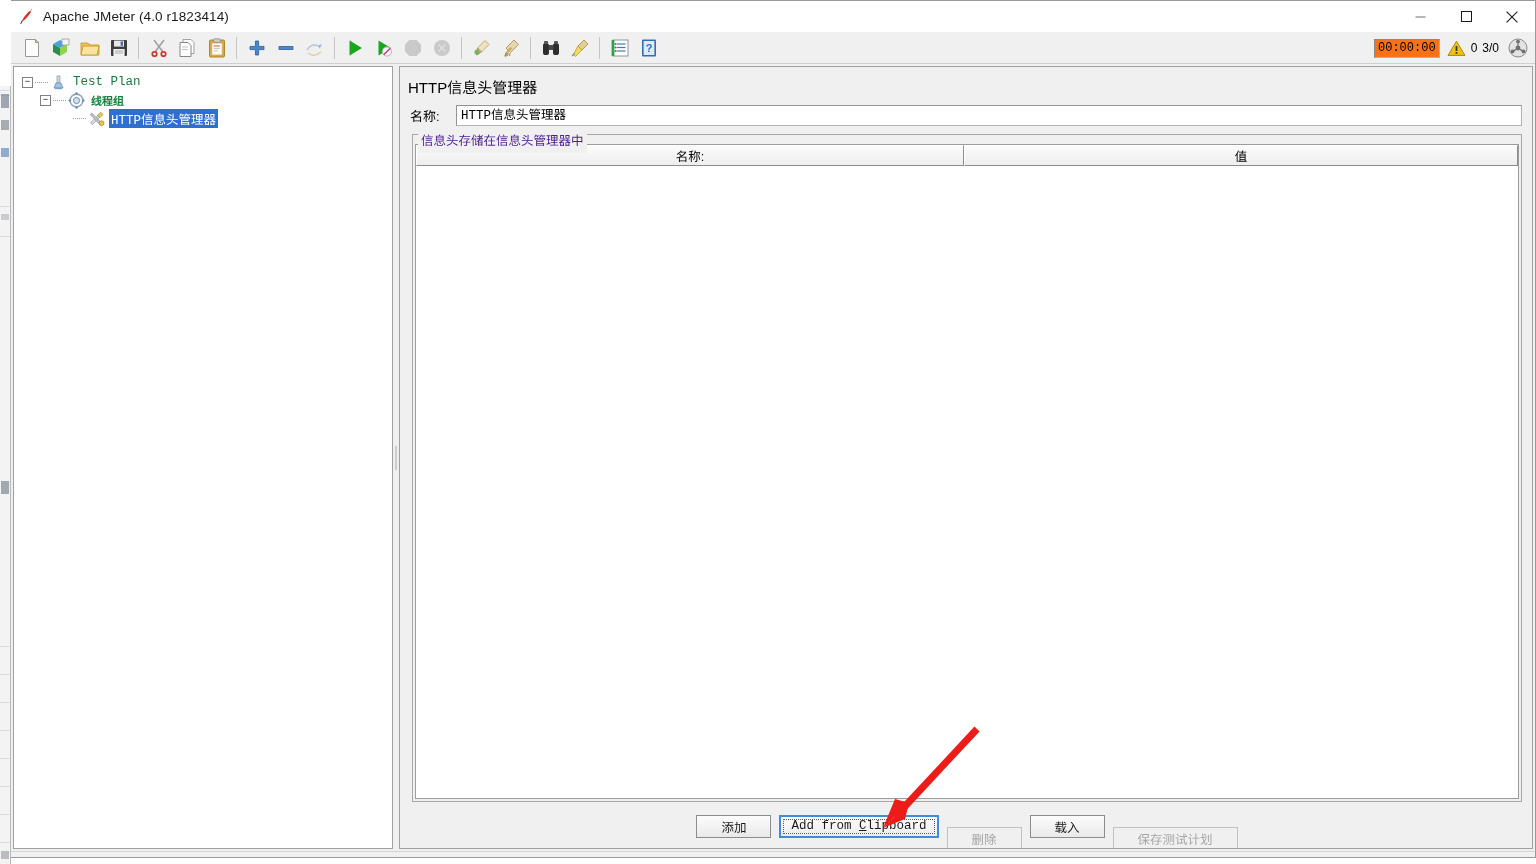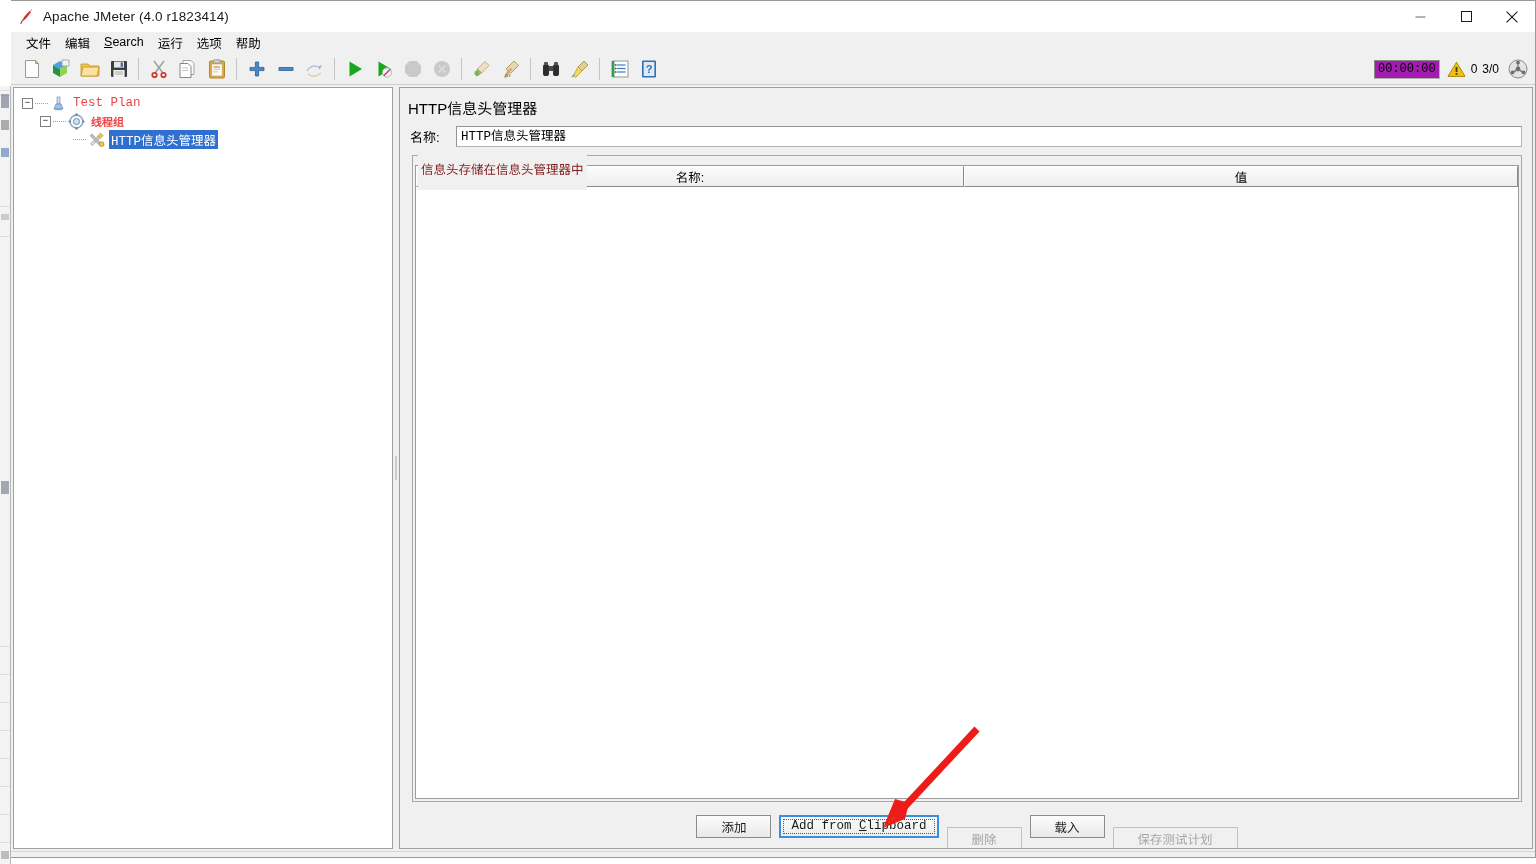--- a/index.html
+++ b/index.html
@@ -101,21 +101,21 @@
   }
   .tool-btn.disabled { opacity: .45; }
 
   #toolbar-right {
     position: absolute; right: 6px; top: 0; height: 32px;
     display: flex; align-items: center;
   }
   #elapsed-field {
     font-family: "Liberation Mono", "DejaVu Sans Mono", monospace;
     font-size: 12px; color: #000;
-    background: #a21caf;
+    background: #f97316;
     border: 1px solid #b0b0b0;
     border-top-color: #8a8a8a; border-left-color: #8a8a8a;
     padding: 1px 3px 2px 3px;
     height: 19px; line-height: 15px;
   }
   #warn-count, #thread-count {
     font-size: 12px; color: #000; margin-left: 5px;
     font-family: "Liberation Sans", sans-serif;
   }
 
@@ -167,21 +167,21 @@
   }
   .toggle.empty { border: none; background: transparent; }
   .dots {
     width: 13px; height: 1px;
     border-top: 1px dotted #9aa0a6;
     margin-right: 2px; flex: 0 0 auto;
   }
   .tree-ico { width: 17px; height: 17px; margin-right: 4px; position: relative; flex: 0 0 auto; }
   .tree-label {
     font-family: "Liberation Mono", "DejaVu Sans Mono", monospace;
-    font-size: 12.5px; color: #ef4444; padding: 0 2px;
+    font-size: 12.5px; color: #15803d; padding: 0 2px;
   }
   .tree-label.cjk { font-family: "Liberation Sans", "DejaVu Sans", sans-serif; font-size: 11px; font-weight: bold; }
   .tree-label.selected {
     background: #2f6fd0; color: #ffffff;
     font-family: "Liberation Mono", "DejaVu Sans Mono", monospace;
     font-size: 12.5px;
   }
 
   
   #detail-title {
@@ -216,22 +216,22 @@
     flex: 1 1 auto;
     margin: 4px 10px 4px 12px;
     border: 1px solid #a8a8a8;
     position: relative;
     display: flex; flex-direction: column;
     min-height: 0;
     background: #f0f0f0;
   }
   #headers-group-title {
     position: absolute; top: -9px; left: 5px;
-    background: #f0f0f0; padding: 12px 3px;
-    font-size: 12.5px; color: #7f1d1d;
+    background: #f0f0f0; padding: 4px 3px;
+    font-size: 12.5px; color: #4c1d95;
   }
   #headers-table-wrap {
     flex: 1 1 auto; margin: 9px 2px 2px 2px;
     background: #ffffff;
     border: 1px solid #9c9c9c;
     display: flex; flex-direction: column;
     min-height: 0; overflow: hidden;
   }
   #headers-table-head {
     display: flex; height: 21px; flex: 0 0 auto;
@@ -353,28 +353,20 @@
       </div>
       <div class="win-btn close">
         <svg class="ico" width="12" height="12" viewBox="0 0 12 12">
           <line x1="0.6" y1="0.6" x2="11.4" y2="11.4" stroke="#1a1a1a" stroke-width="1.1"></line>
           <line x1="11.4" y1="0.6" x2="0.6" y2="11.4" stroke="#1a1a1a" stroke-width="1.1"></line>
         </svg>
       </div>
     </div>
   </div>
 
-  <div id="menu-bar">
-    <div class="menu-item"><span>文件</span></div>
-    <div class="menu-item"><span>编辑</span></div>
-    <div class="menu-item"><u>S</u><span id="search-rest">earch</span></div>
-    <div class="menu-item"><span>运行</span></div>
-    <div class="menu-item"><span>选项</span></div>
-    <div class="menu-item"><span>帮助</span></div>
-  </div>
 
   <div id="toolbar">
 
     <div class="tool-btn">
       <svg class="ico" width="22" height="22" viewBox="0 0 22 22">
         <path d="M4.5 2.5 h10 l3 3 v14 h-13 z" fill="#fdfdfd" stroke="#9a9a9a" stroke-width="1"></path>
         <path d="M14.5 2.5 v3 h3 z" fill="#e8c96a" stroke="#9a9a9a" stroke-width="1"></path>
       </svg>
     </div>
 

